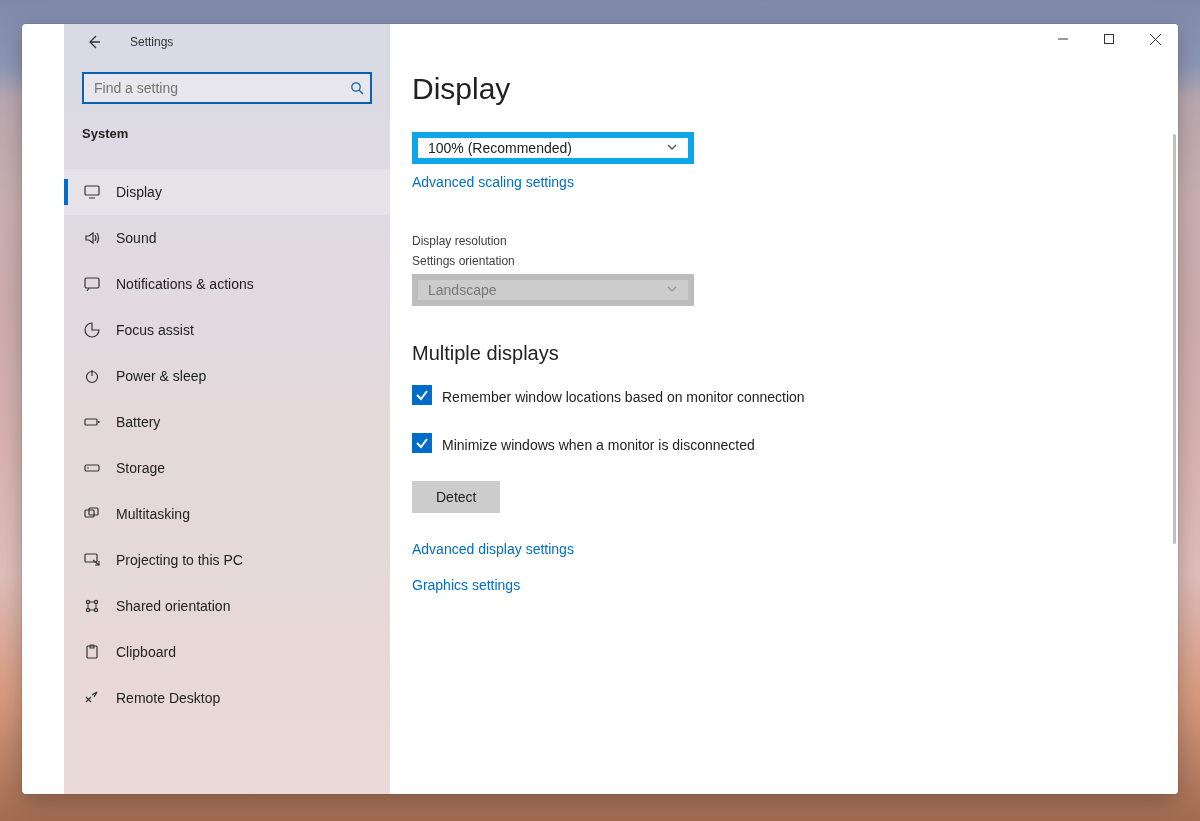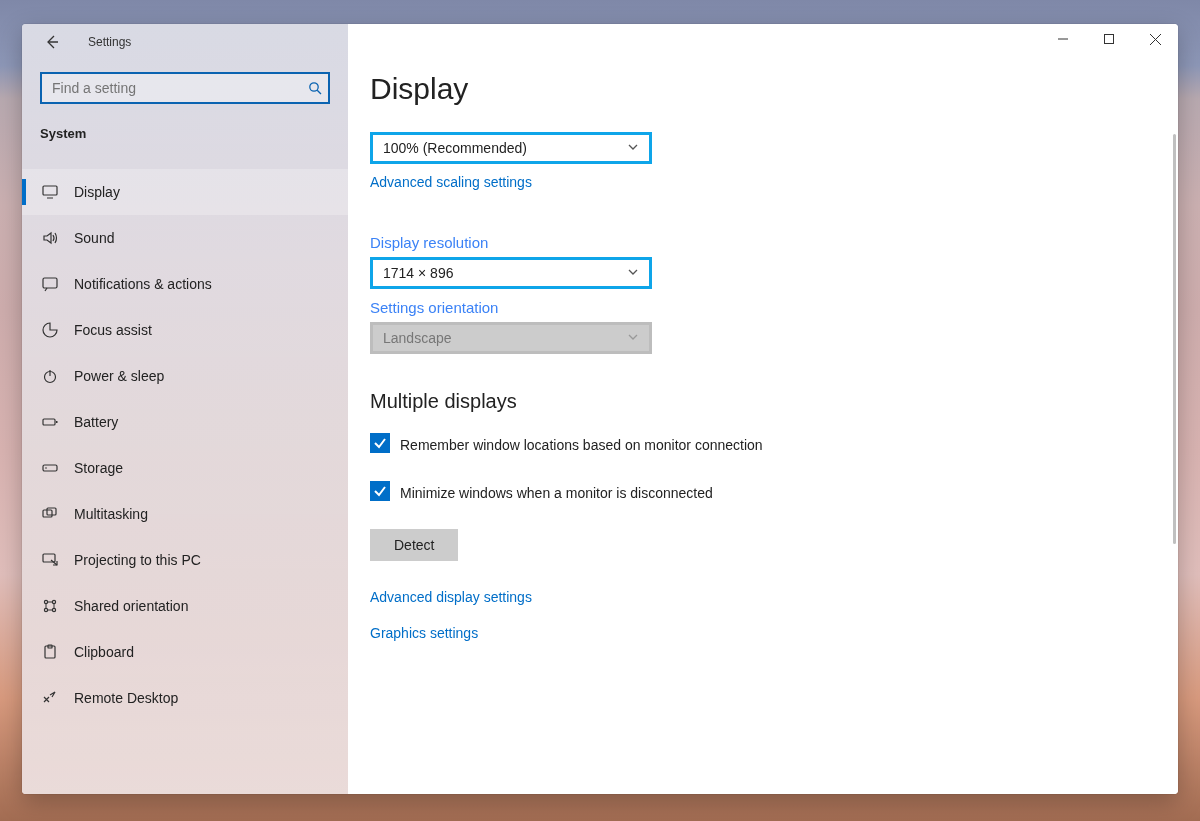--- a/index.html
+++ b/index.html
@@ -27,20 +27,21 @@
   
   .window {
     position: absolute;
     left: 22px; top: 24px;
     width: 1156px; height: 770px;
     background: #fff;
     border-radius: 4px;
     box-shadow: 0 8px 24px rgba(0,0,0,.25), 0 0 0 1px rgba(0,0,0,.05);
     display: flex;
     overflow: hidden;
+    padding-left: 42px;
   }
   
   .sidebar {
     width: 326px;
     flex: 0 0 326px;
     background:
       linear-gradient(180deg,
         rgba(255,255,255,.55) 0%,
         rgba(255,255,255,.45) 100%),
       linear-gradient(180deg,
@@ -158,28 +159,28 @@
   .page {
     padding: 48px 0 0 22px;
   }
   .page-title {
     font-size: 30px;
     font-weight: 400;
     color: #222;
     margin: 0 0 26px 0;
   }
   .field-label {
-    font-size: 15px;
-    color: #3b82f6;
+    font-size: 12px;
+    color: #404040;
     margin: 0 0 6px 0;
   }
   .combo {
     width: 282px;
     height: 32px;
-    border: 3px solid #0ea5e9;
+    border: 6px solid #0ea5e9;
     background: #fff;
     display: flex;
     align-items: center;
     justify-content: space-between;
     padding: 0 10px;
     color: #222;
     font-size: 14px;
     margin-bottom: 10px;
     cursor: default;
   }
@@ -419,28 +420,20 @@
           <span>100% (Recommended)</span>
           <span class="chev">
             <svg width="12" height="12" viewBox="0 0 12 12">
                 <path d="M2 4 L6 8 L10 4" fill="none" stroke="#555" stroke-width="1.3"></path>
               </svg>
           </span>
         </div>
         <span class="link" style="margin-bottom:22px;">Advanced scaling settings</span>
 
         <div class="field-label" style="margin-top:22px;">Display resolution</div>
-        <div class="combo">
-          <span>1714 × 896</span>
-          <span class="chev">
-            <svg width="12" height="12" viewBox="0 0 12 12">
-                <path d="M2 4 L6 8 L10 4" fill="none" stroke="#555" stroke-width="1.3"></path>
-              </svg>
-          </span>
-        </div>
 
         <div class="field-label">Settings orientation</div>
         <div class="combo disabled">
           <span>Landscape</span>
           <span class="chev">
             <svg width="12" height="12" viewBox="0 0 12 12">
                 <path d="M2 4 L6 8 L10 4" fill="none" stroke="#999" stroke-width="1.3"></path>
               </svg>
           </span>
         </div>

